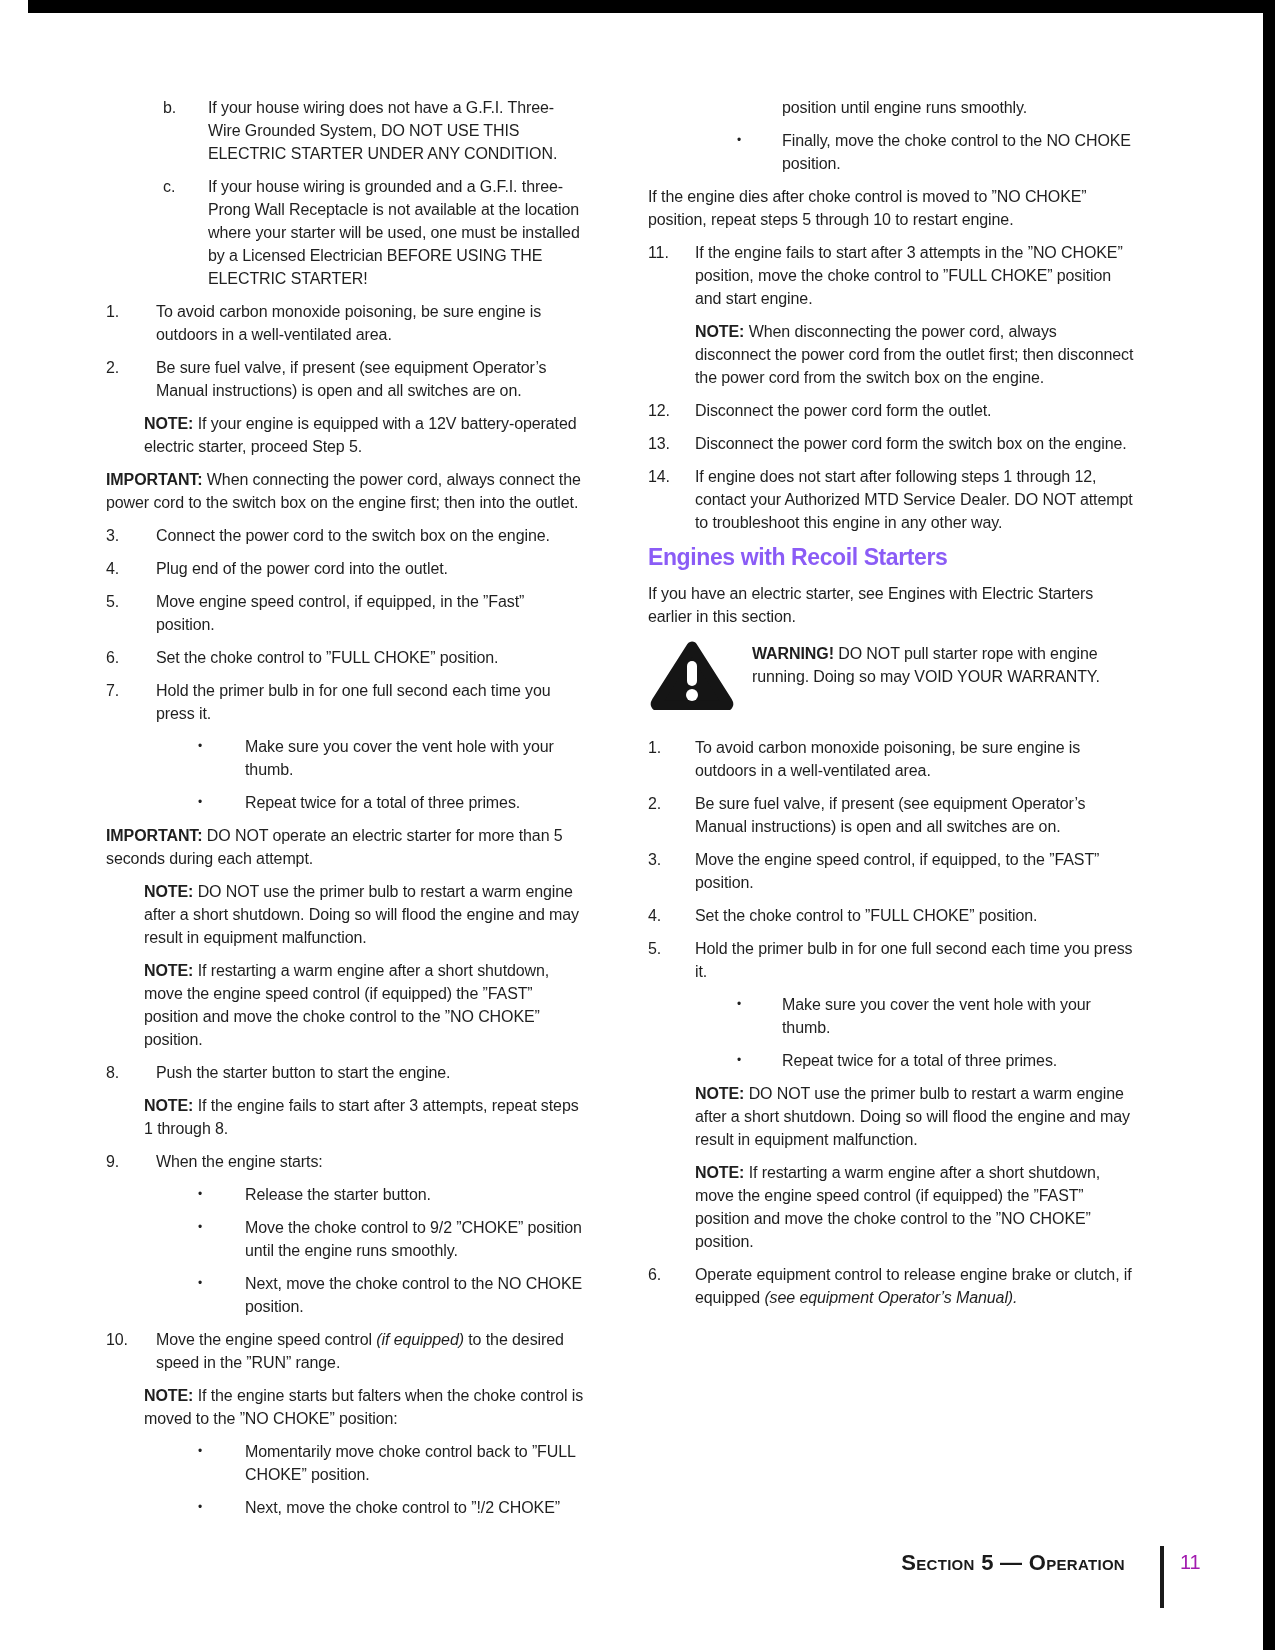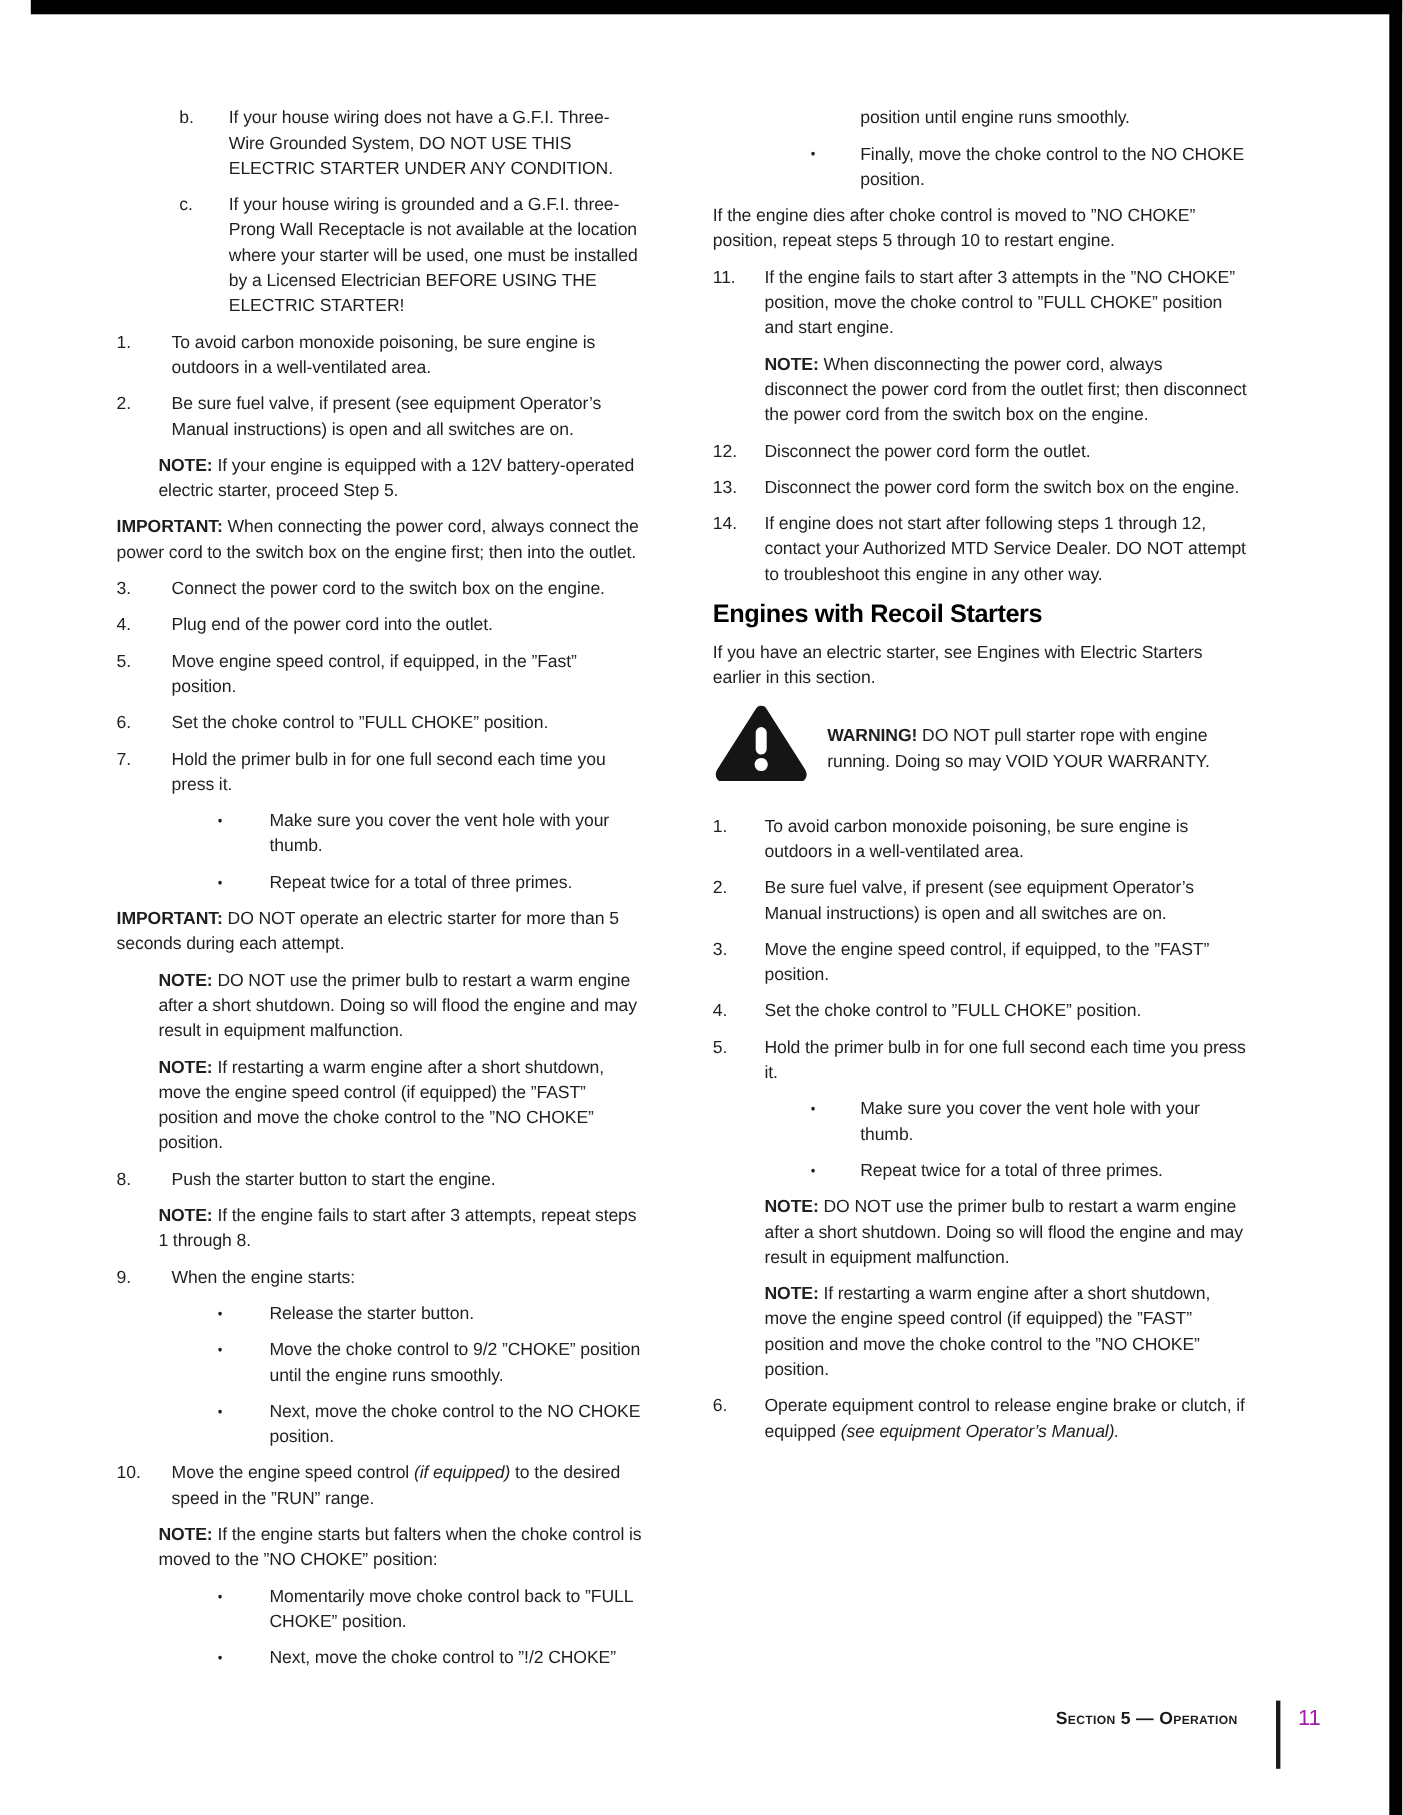--- a/index.html
+++ b/index.html
@@ -27,34 +27,34 @@
   .bu{display:flex;margin-left:92px;}
   .col-right .bu{margin-left:89px;}
   .bu .bm{flex:0 0 47px;font-size:12px;line-height:23px;}
   .col-right .bu .bm{flex:0 0 45px;}
   .note{margin-left:38px;}
   .col-right .note{margin-left:47px;}
   .lbl-bi{font-weight:bold;}
   .lbl-b{font-weight:bold;}
   .it{font-style:italic;}
   .cont{margin-left:134px;}
-  .h2{font-size:23px;line-height:26px;font-weight:bold;color:#000000;
+  .h2{font-size:23px;line-height:26px;font-weight:bold;color:#8b5cf6;
       letter-spacing:-0.4px;margin:4px 0 12px 0;}
   .warn{display:flex;align-items:flex-start;margin:12px 0 20px 0;}
   .warn .wicon{flex:0 0 88px;}
   .warn .wtxt{margin-left:16px;width:372px;padding-top:2px;}
 
   .footer-label{
     position:absolute;top:1553px;right:150px;
-    font-weight:bold;font-size:16px;line-height:20px;
+    font-weight:bold;font-size:22px;line-height:20px;
     font-variant:small-caps;letter-spacing:0.3px;color:#1a1a1a;
   }
   .footer-rule{position:absolute;top:1546px;left:1160px;width:4px;height:62px;background:#1a1a1a;}
   .footer-page{position:absolute;top:1551px;left:1180px;font-weight:normal;font-size:20px;color:#a21caf;}
-  p{margin:16px;}
+  p{margin:0;}
 </style>
 </head>
 <body>
 
 <div class="page">
   <div class="edge-top"></div>
   <div class="edge-right"></div>
 
   <div class="col col-left">
 

